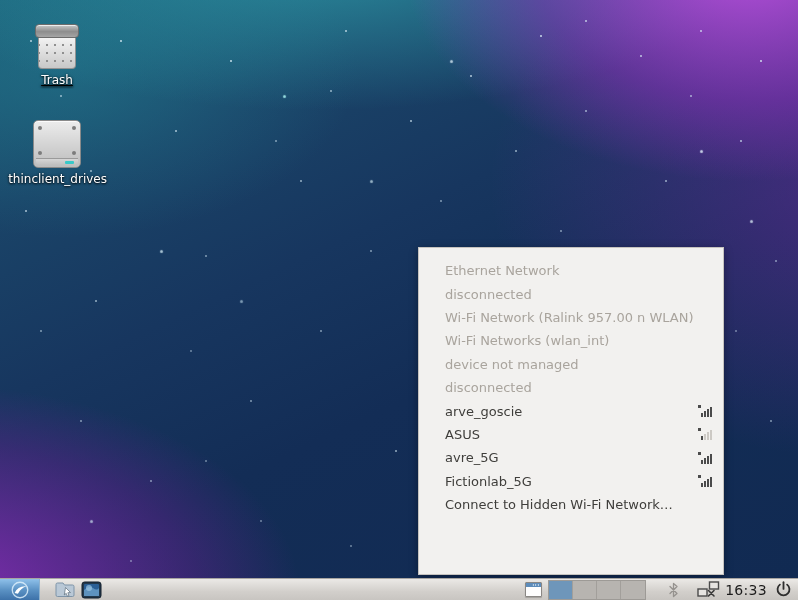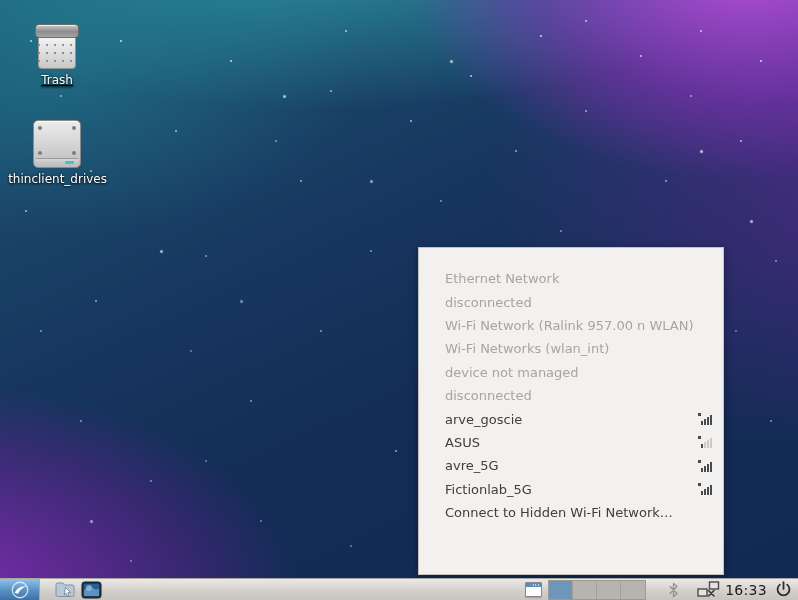--- a/index.html
+++ b/index.html
@@ -61,21 +61,21 @@
     background:linear-gradient(#ececec, #bdbdbd); box-shadow:inset 0 1px 0 rgba(255,255,255,.8); }
   .drive-art .screw { position:absolute; width:4px; height:4px; border-radius:50%; background:#7c7c7c; }
   .screw.tl{left:4px;top:5px;} .screw.tr{right:4px;top:5px;} .screw.bl{left:4px;bottom:12px;} .screw.br{right:4px;bottom:12px;}
   .drive-slot { position:absolute; left:2px; right:2px; bottom:2px; height:7px; border-top:1px solid #9a9a9a;
     background:linear-gradient(#d6d6d6,#bfbfbf); border-radius:0 0 4px 4px; }
   .drive-led { position:absolute; right:4px; top:2px; width:9px; height:3px; background:#38c8c8; border-radius:1px; }
 
   
   .net-menu { position:absolute; left:418px; top:247px; width:306px; height:328px;
     background:#f2f1ef; border:1px solid #c6c3bf; box-shadow:0 2px 8px rgba(0,0,0,.35);
-    padding:19px 0; overflow:hidden; }
+    padding:11px 0; overflow:hidden; }
   .menu-item { height:23.4px; display:flex; align-items:center; padding:0 10px 0 26px; font-size:13px; }
   .menu-item .mi-label { flex:1; white-space:nowrap; overflow:hidden; }
   .menu-item.disabled { color:#a9a49d; }
   .menu-item.enabled { color:#3f3e3b; }
   .mi-icon { width:16px; height:12px; flex:0 0 auto; position:relative; }
   .mi-icon.signal-strong, .mi-icon.signal-weak { background-repeat:no-repeat; }
   .mi-icon.signal-strong {
     background-image:
       linear-gradient(#4b4b4b,#4b4b4b), linear-gradient(#4b4b4b,#4b4b4b), linear-gradient(#4b4b4b,#4b4b4b),
       linear-gradient(#4b4b4b,#4b4b4b), linear-gradient(#4b4b4b,#4b4b4b);

